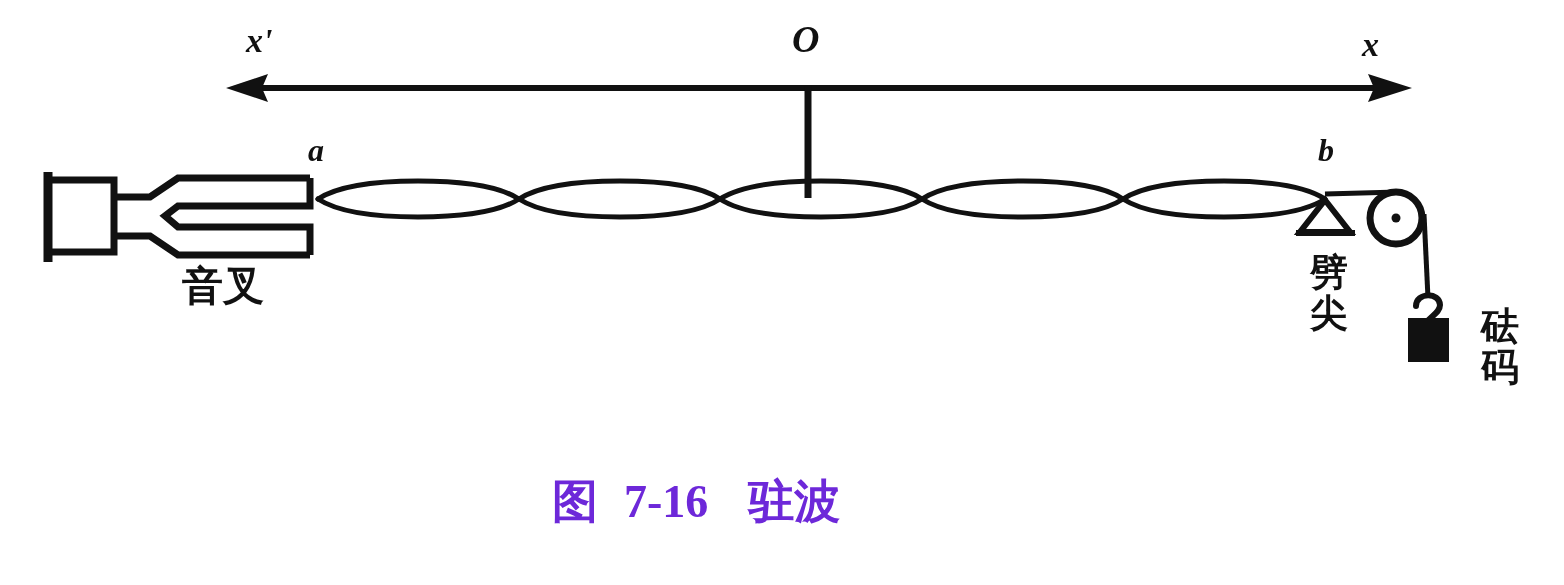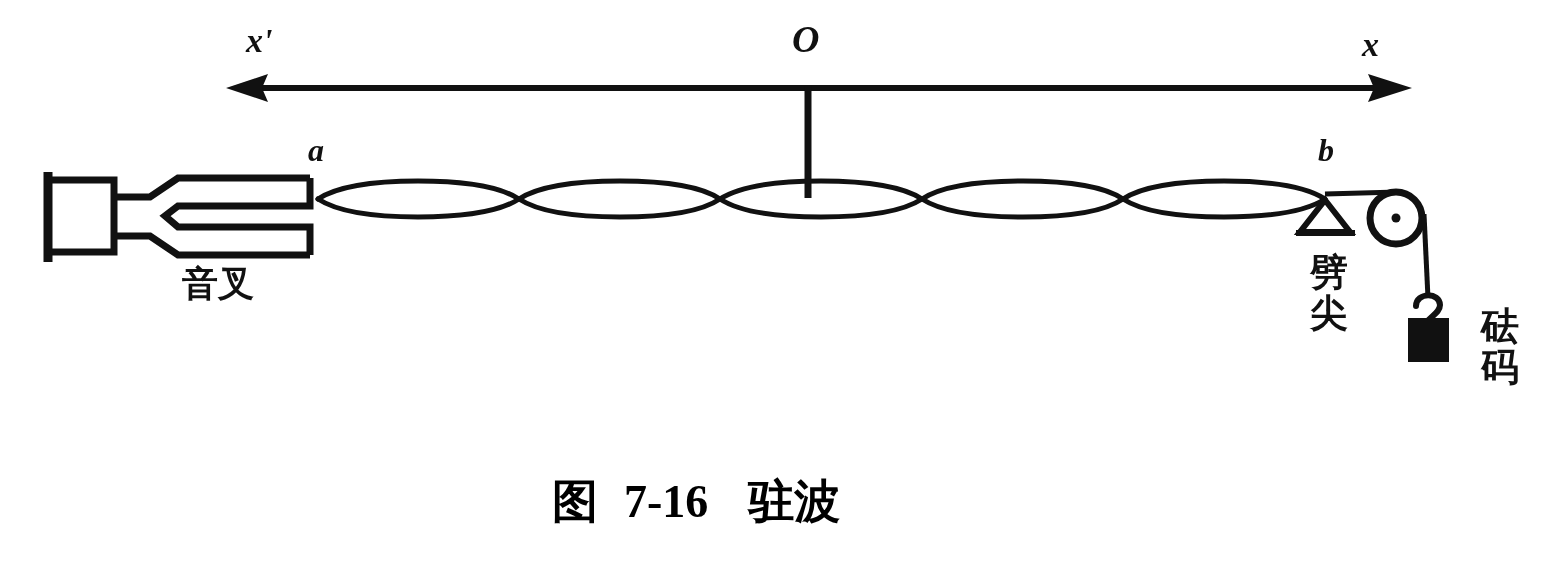--- a/index.html
+++ b/index.html
@@ -46,36 +46,36 @@
   }
   .origin-var {
     font-family: "Liberation Serif", "DejaVu Serif", serif;
     font-style: italic;
     font-weight: bold;
     font-size: 38px;
   }
   .cjk {
     font-family: "DejaVu Sans", "Liberation Sans", sans-serif;
     font-weight: bold;
-    font-size: 36px;
+    font-size: 41px;
     color: #111111;
   }
   .cjk-stack {
     font-family: "DejaVu Sans", "Liberation Sans", sans-serif;
     font-weight: bold;
     font-size: 38px;
     color: #111111;
     line-height: 1.08;
     text-align: center;
   }
   .caption {
     font-family: "DejaVu Sans", "Liberation Sans", sans-serif;
     font-weight: bold;
     font-size: 46px;
-    color: #000000;
+    color: #6d28d9;
   }
   .caption-num {
     font-family: "Liberation Serif", "DejaVu Serif", serif;
     font-weight: bold;
     font-size: 46px;
   }
   .sp-wide { display: inline-block; width: 26px; }
   .sp-mid  { display: inline-block; width: 40px; }
 </style>
 </head>

